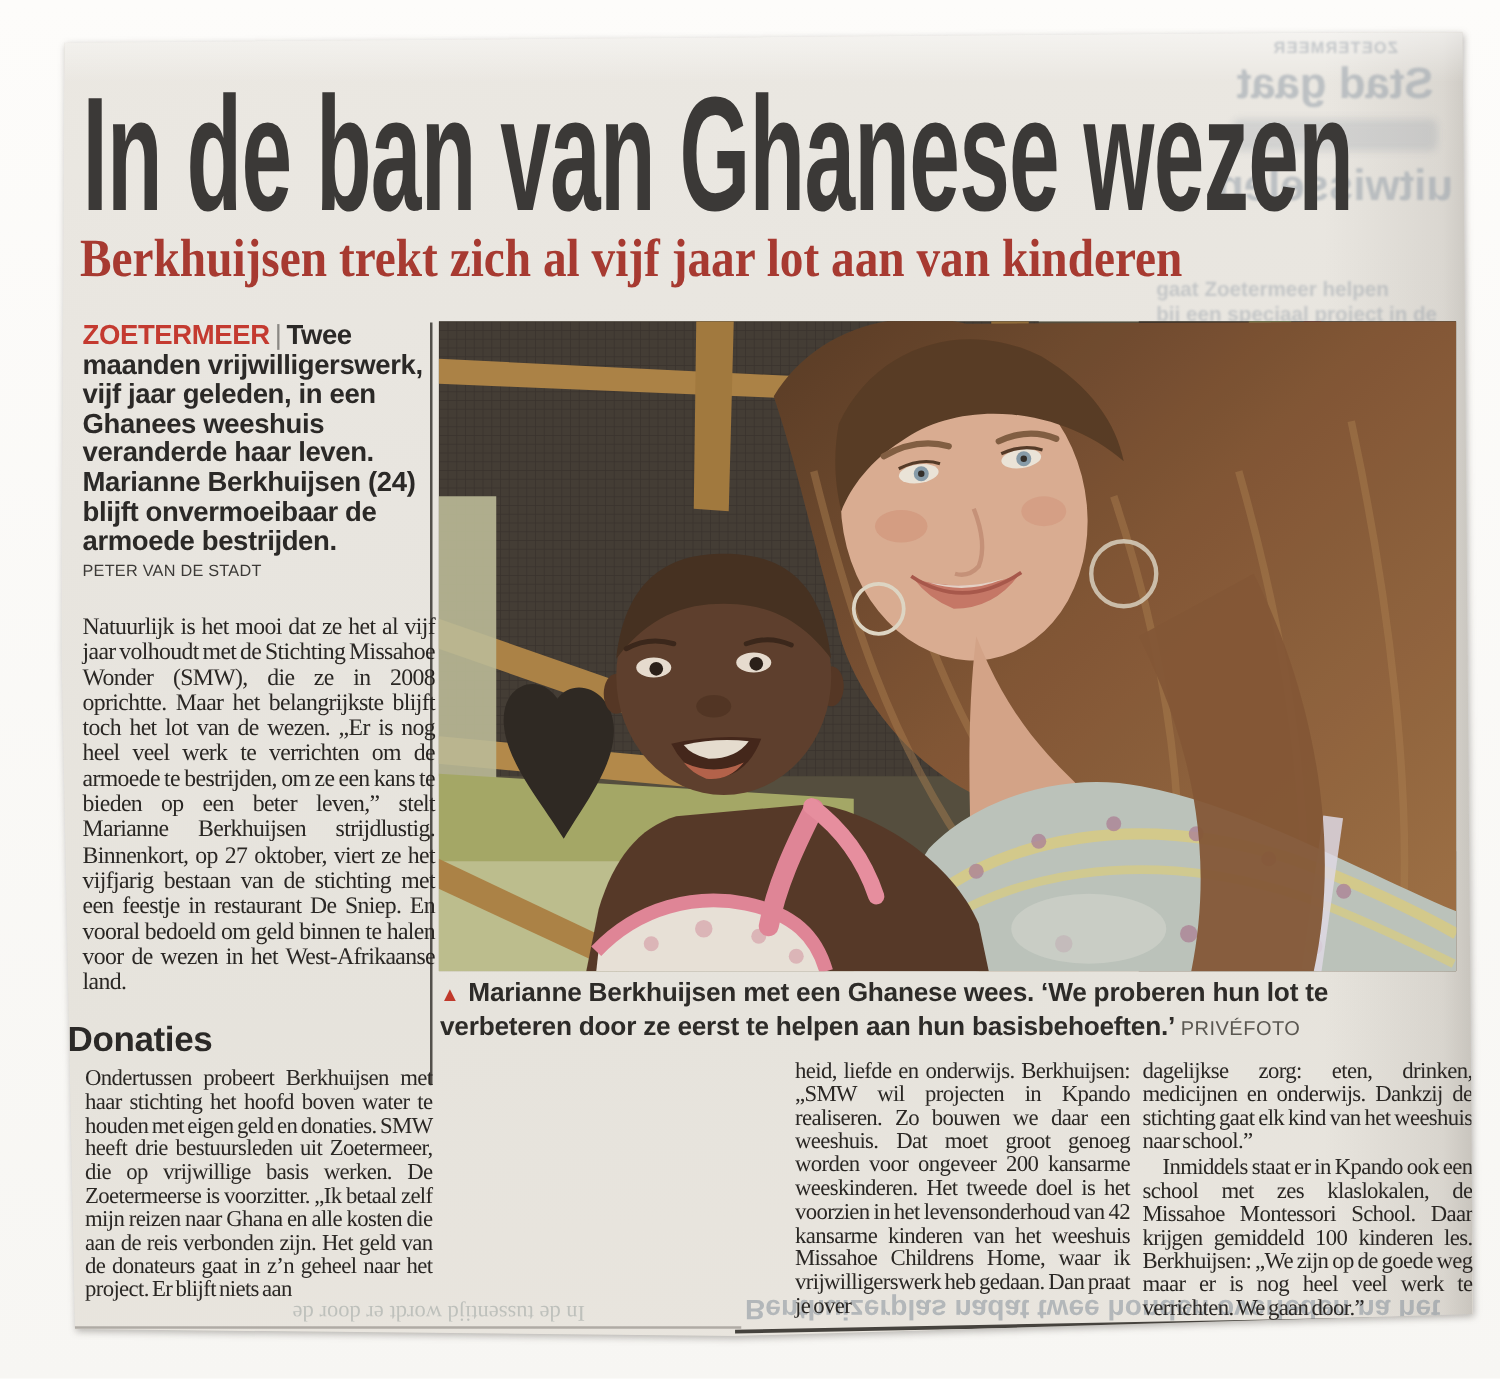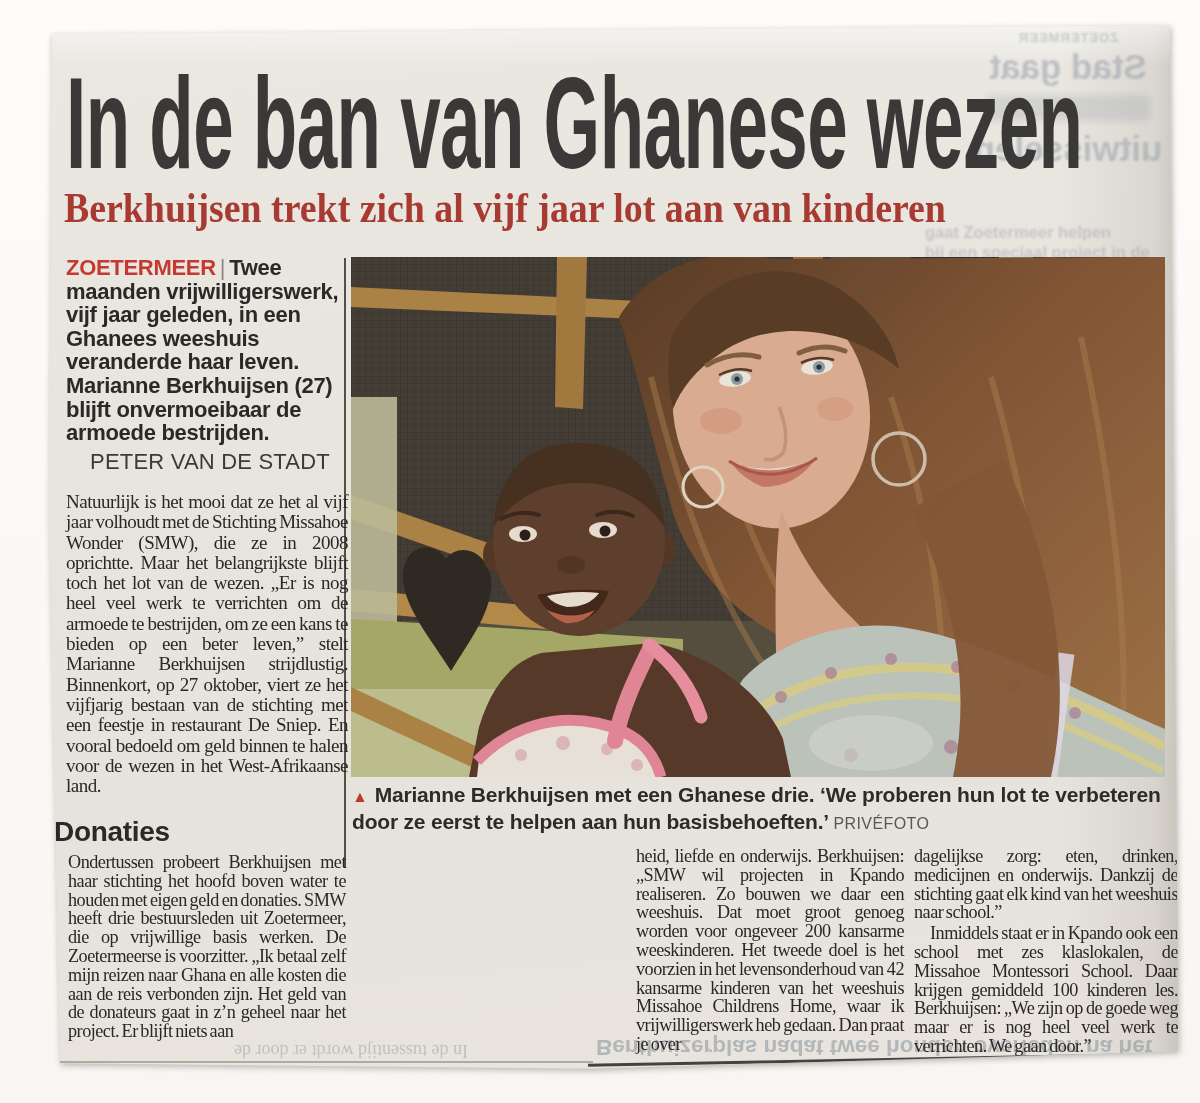--- a/index.html
+++ b/index.html
@@ -17,21 +17,21 @@
     font-weight:bold;font-size:130px;letter-spacing:-1px;color:#3b3937;
     transform:scaleX(0.56);transform-origin:0 0;line-height:1;}
   .subhead{position:absolute;left:64px;top:184px;white-space:nowrap;
     font-family:"Liberation Serif",serif;font-weight:bold;font-size:43px;color:#a73a31;
     transform:scaleX(0.88);transform-origin:0 0;line-height:1.1;}
 
   
   .intro{position:absolute;left:66px;top:256px;width:288px;font-weight:bold;font-size:22px;line-height:23.6px;color:#2b2927;letter-spacing:-.3px;}
   .intro .loc{color:#c43a30;}
   .intro .sep{color:#8a8884;font-weight:normal;padding:0 4px;}
-  .byline{position:absolute;left:66px;top:449px;width:288px;font-size:22px;color:#3c3a37;letter-spacing:.2px;text-align:center;}
+  .byline{position:absolute;left:66px;top:449px;width:288px;font-size:13px;color:#3c3a37;letter-spacing:.2px;}
 
   
   .serif{font-family:"Liberation Serif",serif;color:#2a2724;text-align:justify;}
   .col1a{position:absolute;left:66px;top:492px;width:282px;font-size:19px;line-height:20.3px;letter-spacing:-.5px;word-spacing:-1.5px;}
   .sect-head{position:absolute;left:54px;top:816px;font-size:28px;font-weight:bold;color:#2b2927;letter-spacing:-.3px;}
   .bcol{position:absolute;top:845px;font-size:18.2px;line-height:18.8px;letter-spacing:-.5px;word-spacing:-1.5px;}
   .bcol p{margin:2px;}
   .bcol p + p{text-indent:16px;}
   .c1{left:66px;top:851px;width:282px;}
   .c2{left:352px;width:272px;}
@@ -84,21 +84,21 @@
         <div>gaat Zoetermeer helpen</div>
         <div>bij een speciaal project in de</div>
       </div>
       <div class="bleed bleedC">Benthuizerplas nadat twee honden overleden na het</div>
       <div class="bleed bleedD">In de tussentijd wordt er door de</div>
 
       <div class="headline">In de ban van Ghanese wezen</div>
       <div class="subhead">Berkhuijsen trekt zich al vijf jaar lot aan van kinderen</div>
 
       <div class="intro">
-        <span class="loc">ZOETERMEER</span><span class="sep">|</span><span>Twee maanden vrijwilligerswerk, vijf jaar geleden, in een Ghanees weeshuis veranderde haar leven. Marianne Berkhuijsen (27) blijft onvermoeibaar de armoede bestrijden.</span>
+        <span class="loc">ZOETERMEER</span><span class="sep">|</span><span>Twee maanden vrijwilligerswerk, vijf jaar geleden, in een Ghanees weeshuis veranderde haar leven. Marianne Berkhuijsen (24) blijft onvermoeibaar de armoede bestrijden.</span>
       </div>
       <div class="byline">PETER VAN DE STADT</div>
 
       <div class="vrule"></div>
 
       <div class="photo">
         <svg width="814" height="520" viewBox="0 0 814 520" xmlns="http://www.w3.org/2000/svg">
           <defs>
             <linearGradient id="hairGrad" x1="0" y1="0" x2="1" y2="1">
               <stop offset="0" stop-color="#4e3019"></stop>
@@ -211,21 +211,21 @@
               <path d="M196,339 Q222,333 248,336 Q238,350 216,350 Q202,347 196,339 Z" fill="#e6ded0"></path>
               <path d="M196,353 Q220,364 244,353 Q232,368 214,366 Q202,361 196,353 Z" fill="#b05a40"></path>
             </g>
           </g>
 
           <rect width="814" height="520" fill="#d8cfc0" opacity=".08"></rect>
         </svg>
       </div>
 
       <div class="caption">
-        <span class="cap-marker">▲</span><span>Marianne Berkhuijsen met een Ghanese drie. ‘We proberen hun lot te verbeteren door ze eerst te helpen aan hun basisbehoeften.’</span>
+        <span class="cap-marker">▲</span><span>Marianne Berkhuijsen met een Ghanese wees. ‘We proberen hun lot te verbeteren door ze eerst te helpen aan hun basisbehoeften.’</span>
         <span class="credit">PRIVÉFOTO</span>
       </div>
 
       <div class="serif col1a">Natuurlijk is het mooi dat ze het al vijf jaar volhoudt met de Stichting Missahoe Wonder (SMW), die ze in 2008 oprichtte. Maar het belangrijkste blijft toch het lot van de wezen. „Er is nog heel veel werk te verrichten om de armoede te bestrijden, om ze een kans te bieden op een beter leven,” stelt Marianne Berkhuijsen strijdlustig. Binnenkort, op 27 oktober, viert ze het vijfjarig bestaan van de stichting met een feestje in restaurant De Sniep. En vooral bedoeld om geld binnen te halen voor de wezen in het West-Afrikaanse land.</div>
 
       <div class="sect-head">Donaties</div>
       <div class="serif bcol c1">
         <p>Ondertussen probeert Berkhuijsen met haar stichting het hoofd boven water te houden met eigen geld en donaties. SMW heeft drie bestuursleden uit Zoetermeer, die op vrijwillige basis werken. De Zoetermeerse is voorzitter. „Ik betaal zelf mijn reizen naar Ghana en alle kosten die aan de reis verbonden zijn. Het geld van de donateurs gaat in z’n geheel naar het project. Er blijft niets aan</p>
       </div>
       <div class="serif bcol c2">

